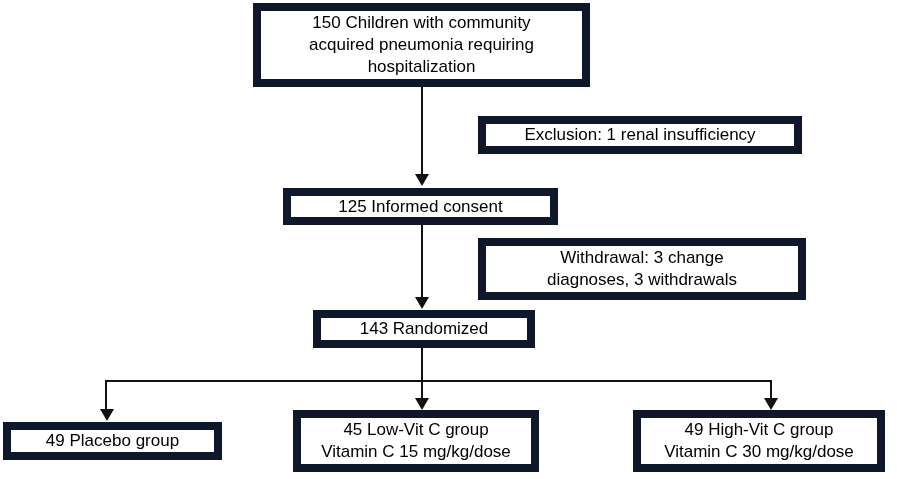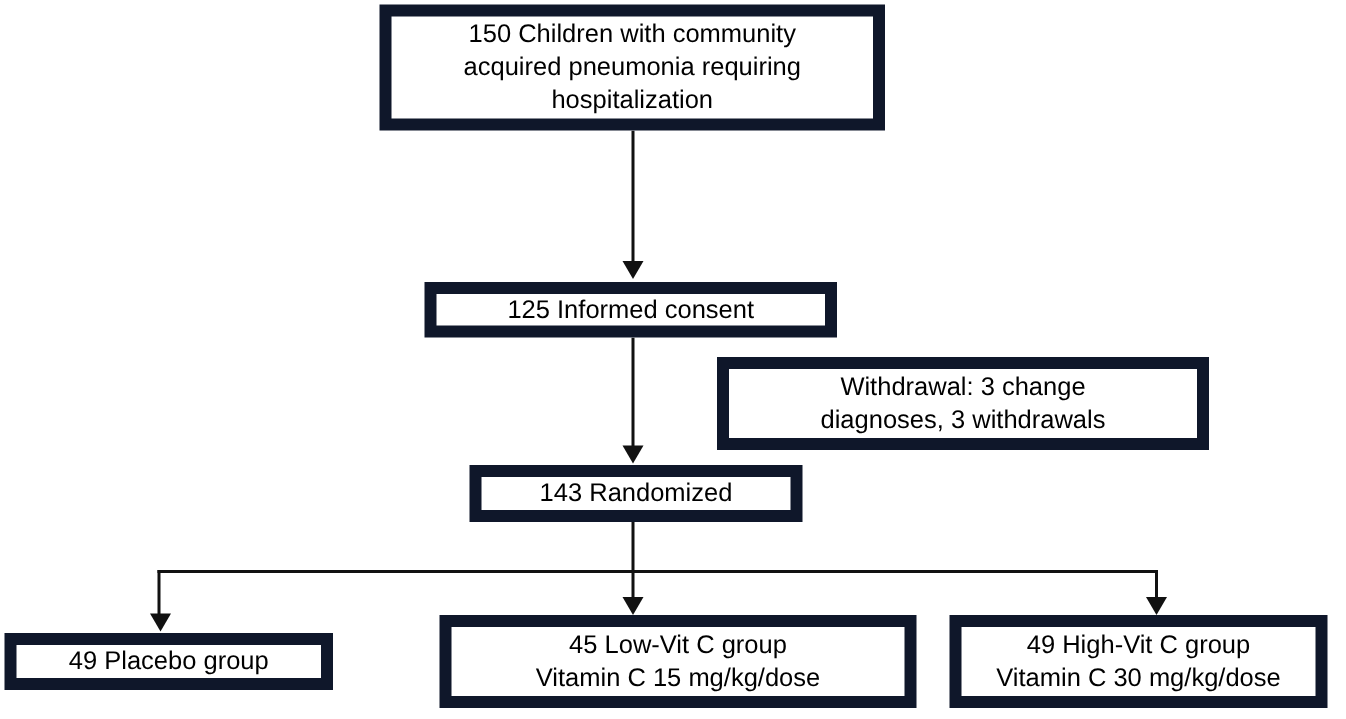--- a/index.html
+++ b/index.html
@@ -58,21 +58,21 @@
     z-index: 2;
   }
 
   
   #box-enrolled   { left: 253px; top: 3px;   width: 337px; height: 84px; }
   #box-exclusion  { left: 478px; top: 116px; width: 324px; height: 38px; }
   #box-consent    { left: 283px; top: 188px; width: 275px; height: 37px; }
   #box-withdrawal { left: 478px; top: 238px; width: 328px; height: 62px; }
   #box-randomized { left: 313px; top: 310px; width: 222px; height: 38px; }
   #box-placebo    { left: 3px;   top: 422px; width: 219px; height: 38px; }
-  #box-lowvit     { left: 293px; top: 410px; width: 318px; height: 62px; }
+  #box-lowvit     { left: 293px; top: 410px; width: 246px; height: 62px; }
   #box-highvit    { left: 633px; top: 410px; width: 252px; height: 62px; }
 
   
   #conn1-v { left: 421px; top: 87px;  height: 88px; }
   #conn1-a { left: 415px; top: 174px; }
   
   #conn2-v { left: 421px; top: 225px; height: 73px; }
   #conn2-a { left: 415px; top: 297px; }
   
   #conn3-v { left: 421px; top: 348px; height: 33px; }
@@ -91,20 +91,23 @@
 <body>
 
 <div id="canvas">
 
   <div class="node" id="box-enrolled">
     <span class="txt">150 Children with community
 acquired pneumonia requiring
 hospitalization</span>
   </div>
 
+  <div class="node" id="box-exclusion">
+    <span class="txt">Exclusion: 1 renal insufficiency</span>
+  </div>
 
   <div class="node" id="box-consent">
     <span class="txt">125 Informed consent</span>
   </div>
 
   <div class="node" id="box-withdrawal">
     <span class="txt">Withdrawal: 3 change
 diagnoses, 3 withdrawals</span>
   </div>
 

